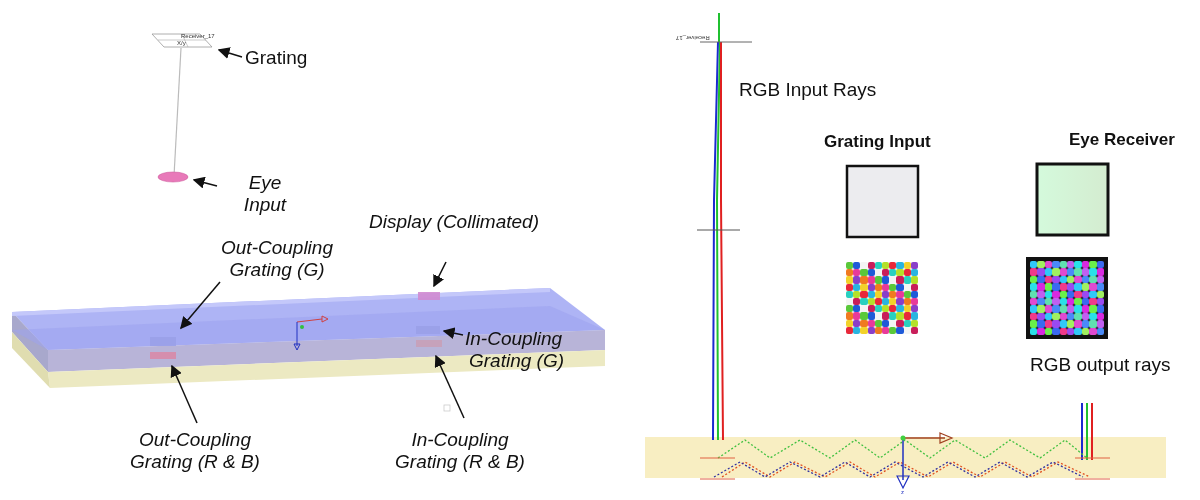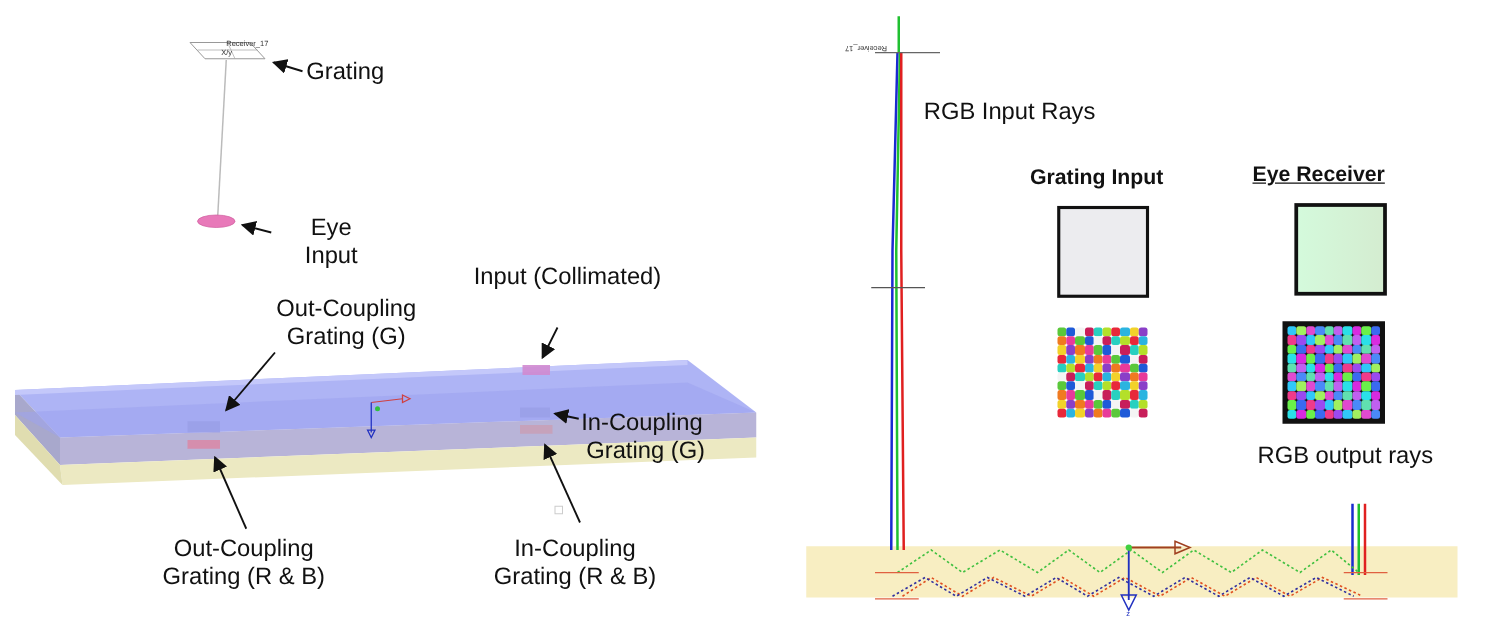--- a/index.html
+++ b/index.html
@@ -1,18 +1,18 @@
 <!DOCTYPE html>
 <html><head>
   <meta charset="utf-8">
   <style>
     html, body { margin:0; padding:0; }
     body { width:1200px; height:500px; background:#ffffff; position:relative; overflow:hidden; font-family:"Liberation Sans", sans-serif; }
     .lbl { position:absolute; color:#111; font-size:19px; line-height:22px; white-space:nowrap; }
-    .center { text-align:center; }
+    .center { text-align:center;font-style:italic; }
     .bold { font-weight:bold; font-size:17px; }
     svg { position:absolute; left:0; top:0; }
     .mosaic { position:absolute; display:grid; grid-template-columns:repeat(10,1fr); grid-template-rows:repeat(10,1fr); }
     .mosaic div { border-radius:2px; }
     .tiny { position:absolute; font-size:6px; color:#333; font-family:"Liberation Sans", sans-serif; }
   </style>
 </head>
 <body>
 
 <svg width="1200" height="500">
@@ -322,35 +322,35 @@
 <span class="tiny" style="left:177px;top:40px;">X/y</span>
 <span class="tiny" style="left:676px;top:35px;transform:scale(-1,-1);">Receiver_17</span>
 <span class="tiny" style="left:901px;top:489px;color:#2030c0;">z</span>
 
 <div class="lbl" style="left:245px;top:47px;">Grating</div>
 <div class="lbl center" style="left:240px;top:172px;width:50px;">
   <div>Eye</div>
   <div>Input</div>
 </div>
 <div class="lbl center" style="left:364px;top:211px;width:180px;">
-  <div>Input (Collimated)</div>
+  <div>Display (Collimated)</div>
 </div>
 <div class="lbl center" style="left:212px;top:237px;width:130px;">
   <div>Out-Coupling</div>
   <div>Grating (G)</div>
 </div>
 <div class="lbl center" style="left:465px;top:328px;width:110px;text-align:left;">
   <div>In-Coupling</div>
   <div style="padding-left:4px;">Grating (G)</div>
 </div>
 <div class="lbl center" style="left:115px;top:429px;width:160px;">
   <div>Out-Coupling</div>
   <div>Grating (R &amp; B)</div>
 </div>
 <div class="lbl center" style="left:380px;top:429px;width:160px;">
   <div>In-Coupling</div>
   <div>Grating (R &amp; B)</div>
 </div>
 
 <div class="lbl" style="left:739px;top:79px;">RGB Input Rays</div>
 <div class="lbl bold" style="left:824px;top:131px;">Grating Input</div>
-<div class="lbl bold" style="left:1002px;top:129px;text-decoration:underline;">Eye Receiver</div>
-<div class="lbl" style="left:1006px;top:354px;">RGB output rays</div>
+<div class="lbl bold" style="left:1069px;top:129px;">Eye Receiver</div>
+<div class="lbl" style="left:1030px;top:354px;">RGB output rays</div>
 
 </body></html>

